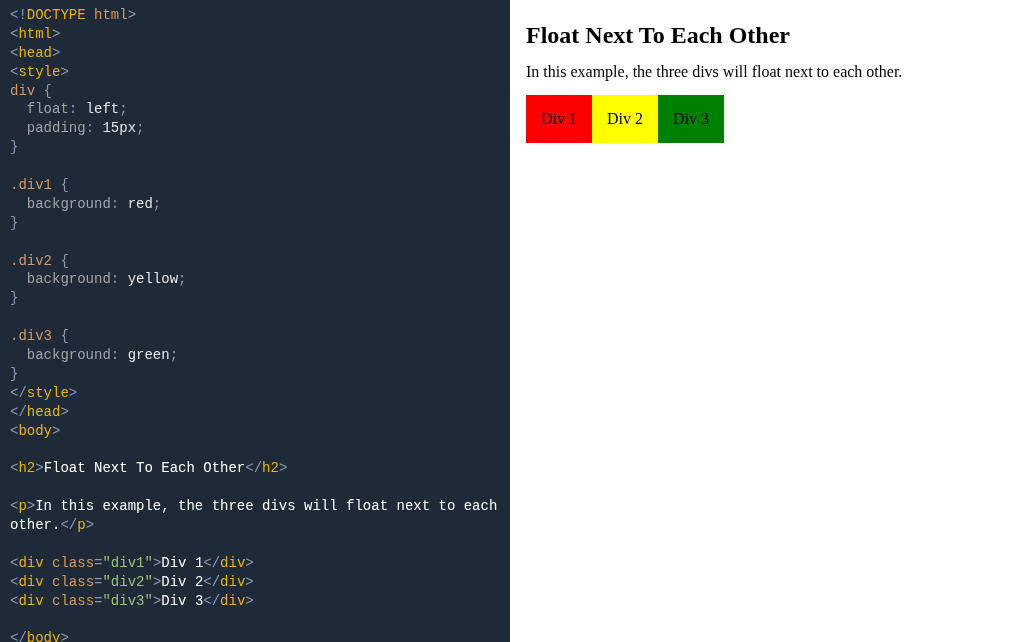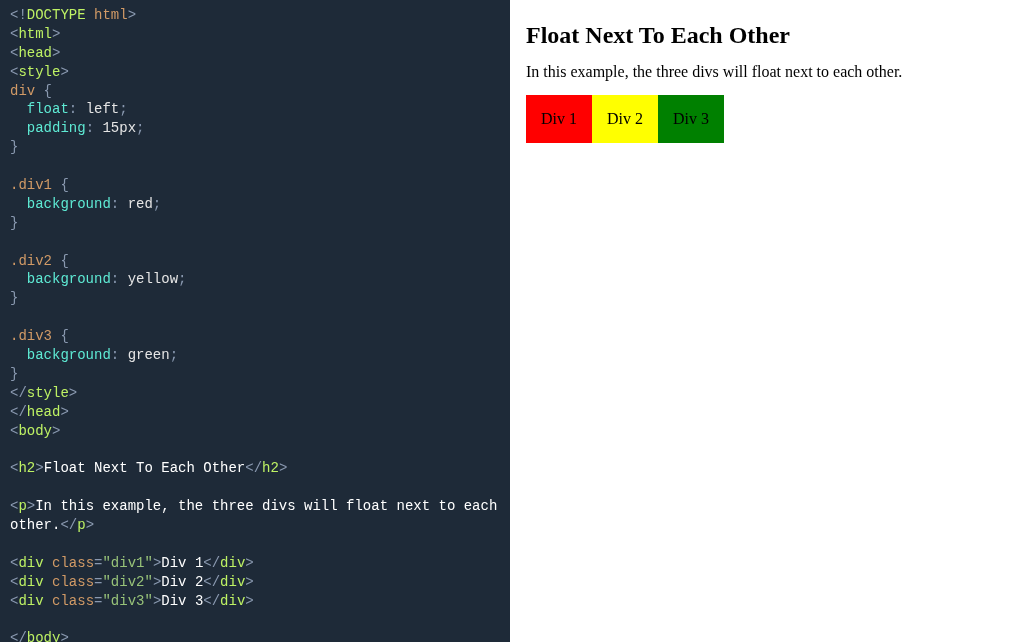--- a/index.html
+++ b/index.html
@@ -41,23 +41,23 @@
 .float-box {
   float: left;
   padding: 15px;
 }
 .fb1 { background: red; }
 .fb2 { background: yellow; }
 .fb3 { background: green; }
 
 
 .t-punc  { color: #8a99b0; }     
-.t-tag   { color: #bef264; }     
+.t-tag   { color: #eab308; }     
 .t-sel   { color: #d19a66; }     
-.t-prop  { color: #5eead4; }     
+.t-prop  { color: #a3a3a3; }     
 .t-val   { color: #e5e5e5; }     
 .t-attr  { color: #d19a66; }     
 .t-str   { color: #98c379; }     
 .t-text  { color: #ffffff; }     
 </style>
 </head>
 <body>
 
 <div class="container">
 

